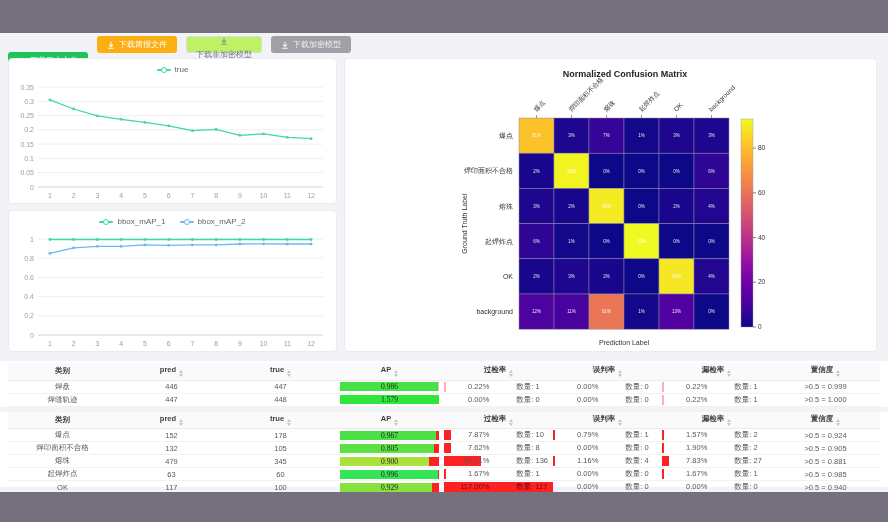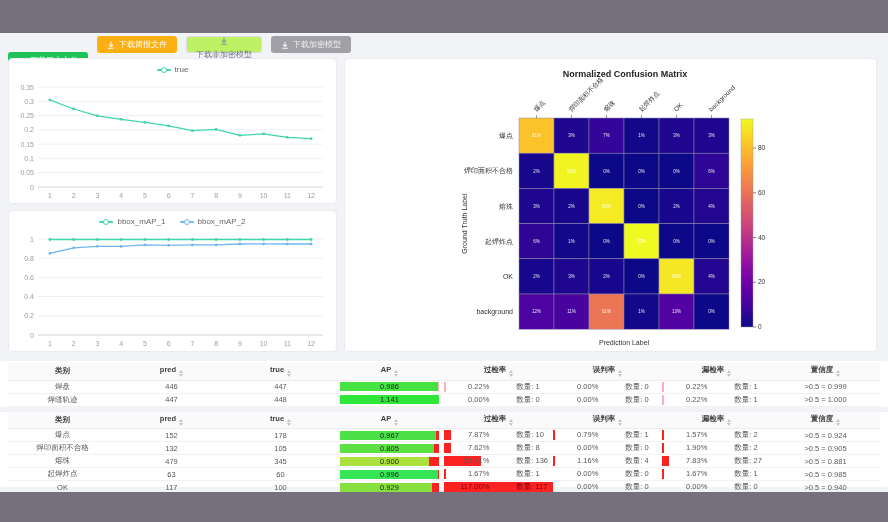--- a/index.html
+++ b/index.html
@@ -40,21 +40,21 @@
   .tgap { height:5px; background:#f2f3f6; }
   table { width:872px; margin-left:8px; border-collapse:collapse; table-layout:fixed; }
   th { height:17px; background:#fafafa; font-size:7.5px; color:#404040; font-weight:bold;
        border-bottom:1px solid #ececec; text-align:center; cursor:pointer; }
   td { height:12px; font-size:7.5px; color:#595959; text-align:center; border-bottom:1px solid #f2f2f2;
        padding:0; position:relative; overflow:hidden; white-space:nowrap; }
   .sorter { display:inline-flex; flex-direction:column; margin-left:3px; vertical-align:-1px; gap:1px; }
   .sorter i { display:block; width:0; height:0; border-left:2.5px solid transparent; border-right:2.5px solid transparent; }
   .sorter .up { border-bottom:3px solid #c5c5c5; }
   .sorter .dn { border-top:3px solid #c5c5c5; }
-  .apbar { position:relative; display:flex; height:9px; margin:1px 5px; }
+  .apbar { position:relative; display:flex; height:9px; margin:1px 5px;font-family:Liberation Serif, serif; }
   .apbar .g { height:100%; }
   .apbar .r { height:100%; }
   .apbar .apv { position:absolute; left:0; right:0; top:0; line-height:9px; font-size:7.5px; color:#222; text-align:center; }
   .ratebar { position:absolute; left:0; top:1px; bottom:1px; }
   .ratetxt { position:relative; display:flex; line-height:12px; }
   .ratetxt .p { width:48%; text-align:right; padding-right:7px; }
   .ratetxt .c { width:52%; text-align:left;padding-left:20px; }
 </style>
 </head>
 <body>
@@ -406,21 +406,21 @@
               </td>
               <td>&gt;0.5 = 0.999</td>
             </tr>
             <tr>
               <td>焊缝轨迹</td>
               <td>447</td>
               <td>448</td>
               <td>
                 <div class="apbar">
                   <div class="g" style="width: 100%; background: rgb(49, 230, 59);"></div>
-                  <span class="apv">1.141</span>
+                  <span class="apv">1.579</span>
                 </div>
               </td>
               <td>
                 <span class="ratetxt">
                   <span class="p">0.00%</span>
                   <span class="c">数量: 0</span>
                 </span>
               </td>
               <td>
                 <span class="ratetxt">

